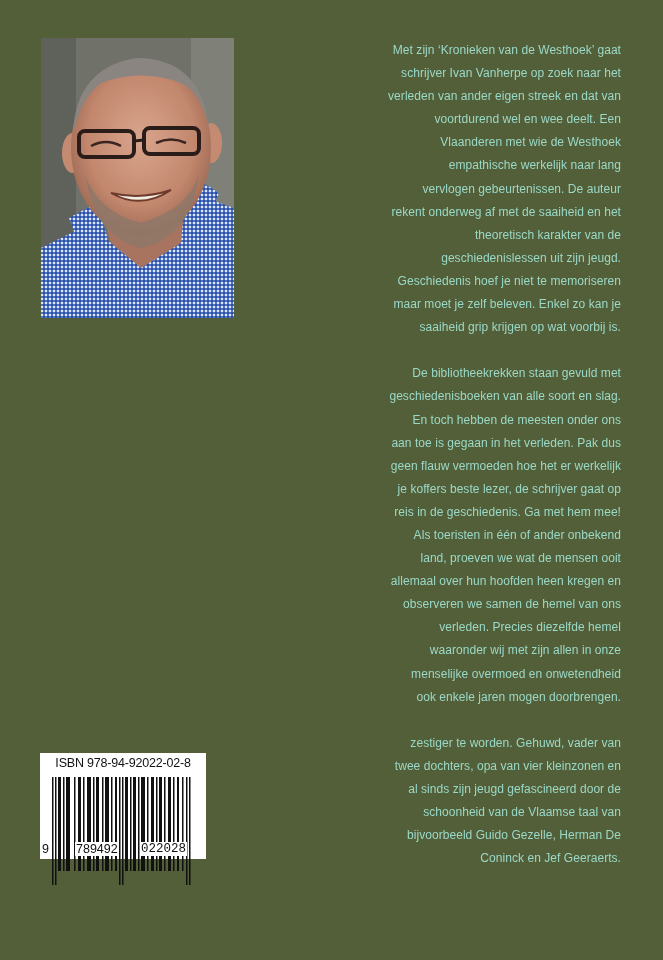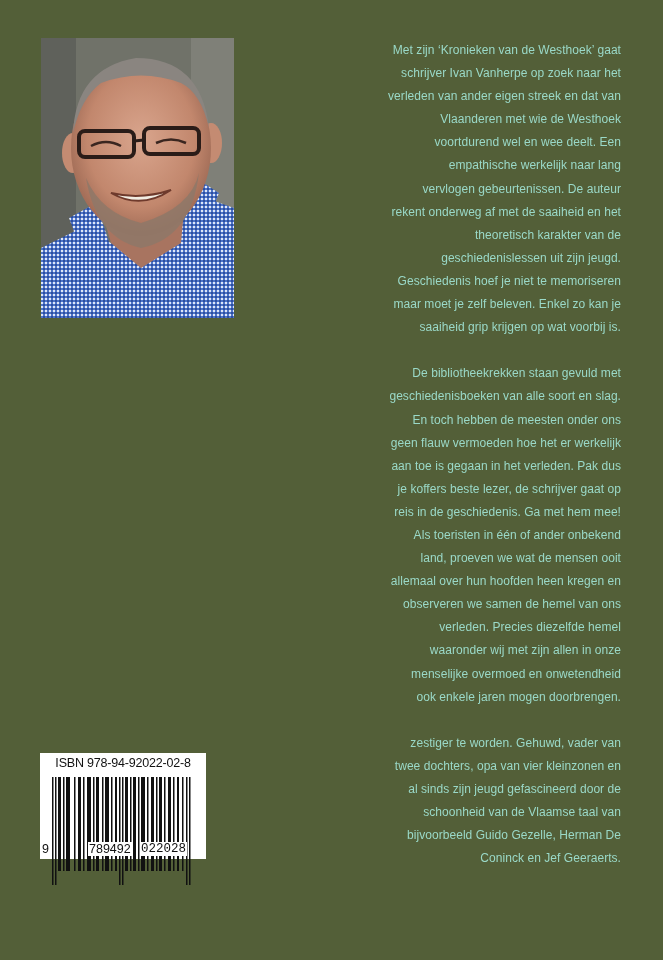--- a/index.html
+++ b/index.html
@@ -87,37 +87,37 @@
 
     <path d="M70 155 Q100 172 130 152 Q100 162 70 155 Z" fill="#f1ece2" stroke="#6e3a2c" stroke-width="2"></path>
   </svg>
 </div>
 
 <div class="blurb">
   <p>
     <span class="line">Met zijn ‘Kronieken van de Westhoek’ gaat</span>
     <span class="line">schrijver Ivan Vanherpe op zoek naar het</span>
     <span class="line">verleden van ander eigen streek en dat van</span>
+    <span class="line">voortdurend wel en wee deelt. Een</span>
     <span class="line">Vlaanderen met wie de Westhoek</span>
-    <span class="line">voortdurend wel en wee deelt. Een</span>
     <span class="line">empathische werkelijk naar lang</span>
     <span class="line">vervlogen gebeurtenissen. De auteur</span>
     <span class="line">rekent onderweg af met de saaiheid en het</span>
     <span class="line">theoretisch karakter van de</span>
     <span class="line">geschiedenislessen uit zijn jeugd.</span>
     <span class="line">Geschiedenis hoef je niet te memoriseren</span>
     <span class="line">maar moet je zelf beleven. Enkel zo kan je</span>
     <span class="line">saaiheid grip krijgen op wat voorbij is.</span>
   </p>
   <p>
     <span class="line">De bibliotheekrekken staan gevuld met</span>
     <span class="line">geschiedenisboeken van alle soort en slag.</span>
     <span class="line">En toch hebben de meesten onder ons</span>
+    <span class="line">aan toe is gegaan in het verleden. Pak dus</span>
     <span class="line">geen flauw vermoeden hoe het er werkelijk</span>
-    <span class="line">aan toe is gegaan in het verleden. Pak dus</span>
     <span class="line">je koffers beste lezer, de schrijver gaat op</span>
     <span class="line">reis in de geschiedenis. Ga met hem mee!</span>
     <span class="line">Als toeristen in één of ander onbekend</span>
     <span class="line">land, proeven we wat de mensen ooit</span>
     <span class="line">allemaal over hun hoofden heen kregen en</span>
     <span class="line">observeren we samen de hemel van ons</span>
     <span class="line">verleden. Precies diezelfde hemel</span>
     <span class="line">waaronder wij met zijn allen in onze</span>
     <span class="line">menselijke overmoed en onwetendheid</span>
     <span class="line">ook enkele jaren mogen doorbrengen.</span>
@@ -165,15 +165,15 @@
       <rect x="112" y="0" width="1.5" height="94"></rect>
       <rect x="116" y="0" width="3" height="94"></rect>
       <rect x="121" y="0" width="1.5" height="94"></rect>
       <rect x="125" y="0" width="2" height="94"></rect>
       <rect x="130" y="0" width="1.5" height="94"></rect>
       <rect x="134" y="0" width="1.5" height="108"></rect>
       <rect x="137" y="0" width="1.5" height="108"></rect>
     </g>
   </svg>
   <span class="digit" style="left:1px;">9</span>
-  <span class="digit" style="left:48px;">789492</span>
+  <span class="digit" style="left:35px;">789492</span>
   <span class="digit" style="left:100px;font-family:Liberation Mono, monospace;">022028</span>
 </div>
 
 </body></html>

